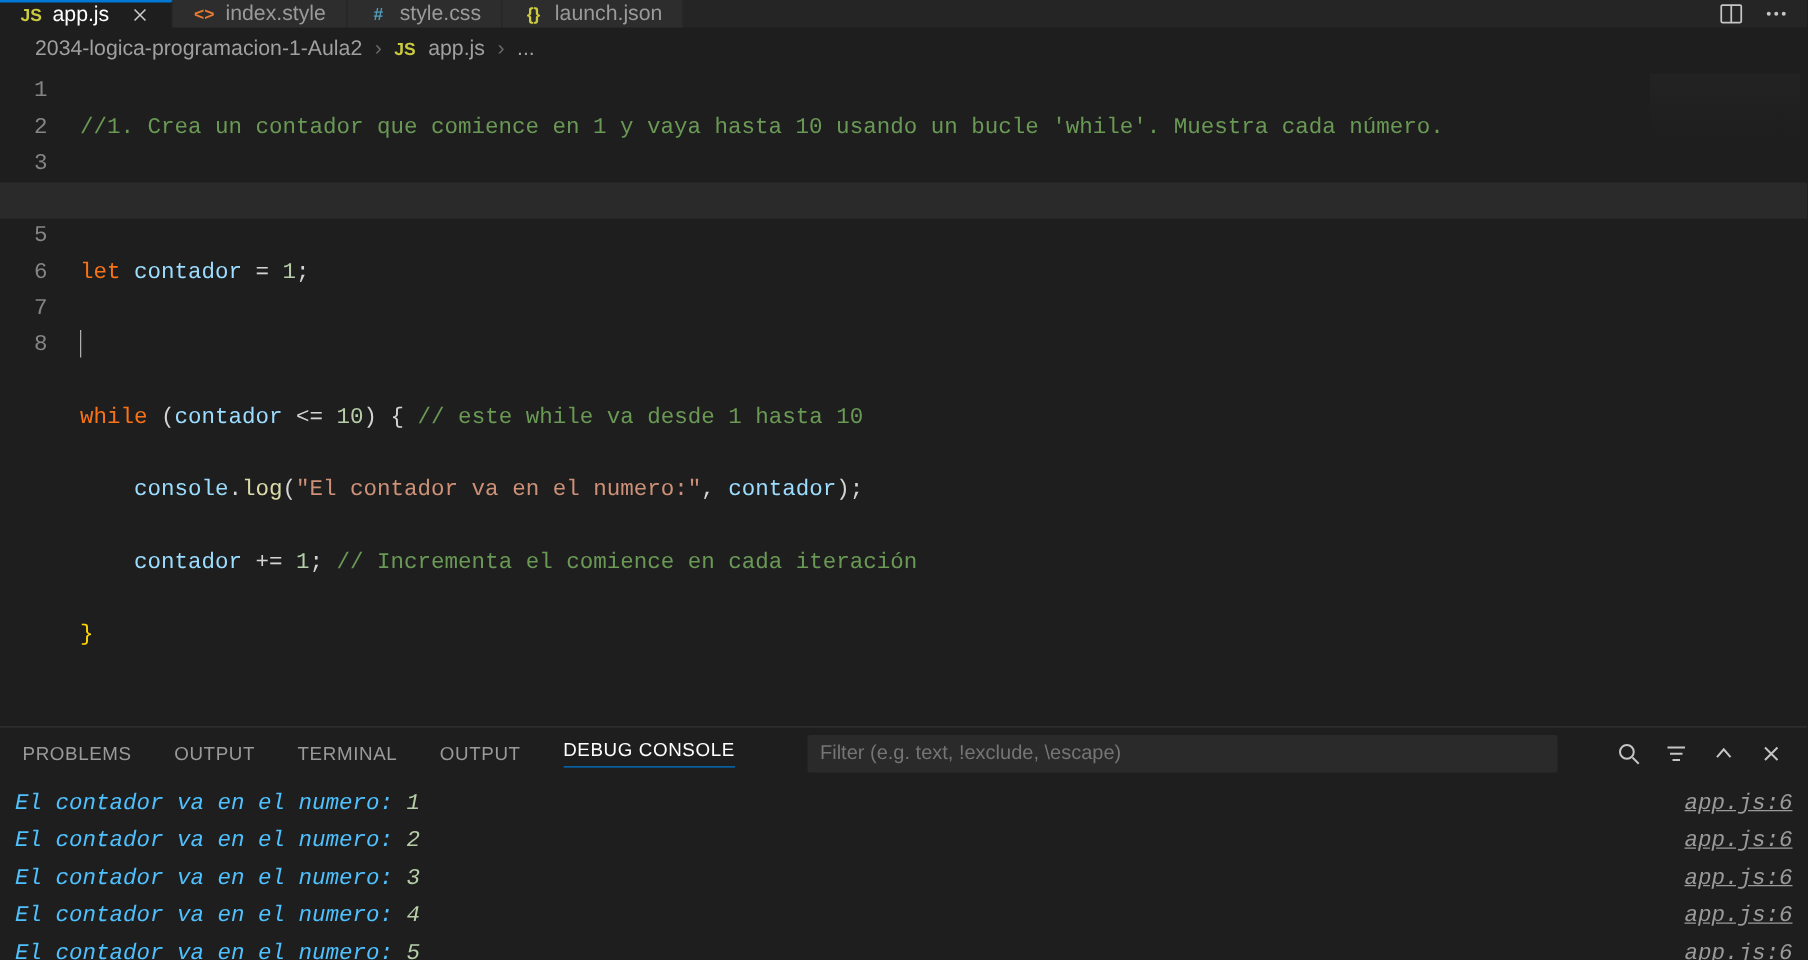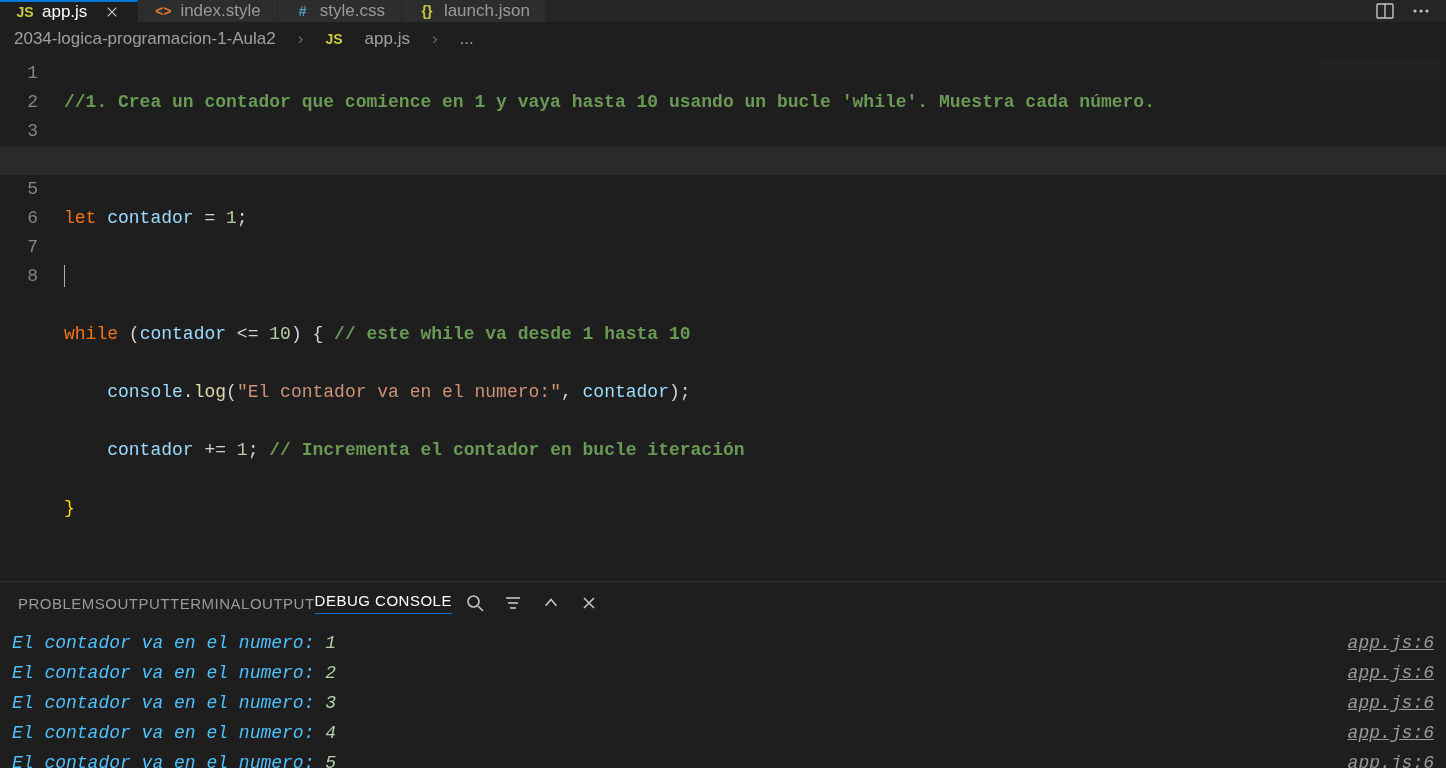--- a/index.html
+++ b/index.html
@@ -54,23 +54,23 @@
     margin-left: auto;
     display: flex;
     align-items: center;
     gap: 14px;
     padding-right: 14px;
     color: #c5c5c5;
   }
   .breadcrumb {
     display: flex;
     align-items: center;
-    gap: 22px;
+    gap: 10px;
     font-size: 17px;
-    padding: 6px 14px;
+    padding: 6px 28px;
     color: #a0a0a0;
   }
   .breadcrumb .sep { color: #6a6a6a; }
   .editor {
     flex: 1;
     display: flex;
     font-family: Consolas, "Courier New", monospace;
     font-size: 18px;
     line-height: 29px;
     position: relative;
@@ -88,21 +88,21 @@
     position: relative;
   }
   .hl-line {
     position:absolute;
     left:0; right:0;
     background:#2a2a2a;
     height:29px;
     z-index:0;
   }
   .code-line { position:relative; z-index:1; }
-  .c-comment { color: #6A9955; font-weight: bold; }
+  .c-comment { color: #6A9955; }
   .c-keyword { color: #f97316; text-align: center; }
   .c-ident   { color: #9cdcfe; }
   .c-num     { color: #b5cea8; }
   .c-string  { color: #ce9178; }
   .c-func    { color: #dcdcaa; }
   .c-white   { color: #d4d4d4; }
   .c-yellow  { color: #ffd700; }
   .minimap {
     position:absolute;
     top:4px; right:6px;
@@ -115,20 +115,21 @@
     border-top: 1px solid #333333;
     display:flex;
     flex-direction:column;
     background:#1e1e1e;
   }
   .panel-tabs {
     display:flex;
     align-items:center;
     height:42px;
     padding: 0 18px;
+    gap: 34px;
     font-size: 15px;
     color:#9a9a9a;
   }
   .panel-tab { cursor:pointer; letter-spacing:0.5px; }
   .panel-tab.active {
     color:#ffffff;
     border-bottom:1px solid #0078d4;
     padding-bottom:4px;
   }
   .panel-filter {
@@ -244,33 +245,36 @@
     <div>7</div>
     <div>8</div>
   </div>
   <div class="code">
 <div class="code-line"><span class="c-comment">//1. Crea un contador que comience en 1 y vaya hasta 10 usando un bucle 'while'. Muestra cada número.</span></div>
 <div class="code-line">&nbsp;</div>
 <div class="code-line"><span class="c-keyword">let</span><span class="c-white"> </span><span class="c-ident">contador</span><span class="c-white"> = </span><span class="c-num">1</span><span class="c-white">;</span></div>
 <div class="code-line"><span class="cursor"></span></div>
 <div class="code-line"><span class="c-keyword">while</span><span class="c-white"> (</span><span class="c-ident">contador</span><span class="c-white"> &lt;= </span><span class="c-num">10</span><span class="c-white">) { </span><span class="c-comment">// este while va desde 1 hasta 10</span></div>
 <div class="code-line"><span>    </span><span class="c-ident">console</span><span class="c-white">.</span><span class="c-func">log</span><span class="c-white">(</span><span class="c-string">"El contador va en el numero:"</span><span class="c-white">, </span><span class="c-ident">contador</span><span class="c-white">);</span></div>
-<div class="code-line"><span>    </span><span class="c-ident">contador</span><span class="c-white"> += </span><span class="c-num">1</span><span class="c-white">; </span><span class="c-comment">// Incrementa el contador en bucle iteración</span></div>
+<div class="code-line"><span>    </span><span class="c-ident">contador</span><span class="c-white"> += </span><span class="c-num">1</span><span class="c-white">; </span><span class="c-comment">// Incrementa el comience en cada iteración</span></div>
 <div class="code-line"><span class="c-yellow">}</span></div>
   </div>
   <div class="minimap"></div>
 </div>
 
 <div class="panel">
   <div class="panel-tabs">
     <span class="panel-tab">PROBLEMS</span>
     <span class="panel-tab">OUTPUT</span>
     <span class="panel-tab">TERMINAL</span>
     <span class="panel-tab">OUTPUT</span>
     <span class="panel-tab active">DEBUG CONSOLE</span>
+    <div class="panel-filter">
+      <input type="text" placeholder="Filter (e.g. text, !exclude, \escape)" style="">
+    </div>
     <div class="panel-actions">
       <span class="icon-btn">
         <svg width="20" height="20" viewBox="0 0 20 20" fill="none" stroke="#c5c5c5" stroke-width="1.6">
             <circle cx="8.5" cy="8.5" r="5.5"></circle>
             <line x1="13" y1="13" x2="18" y2="18"></line>
           </svg>
       </span>
       <span class="icon-btn">
         <svg width="20" height="20" viewBox="0 0 20 20" fill="none" stroke="#c5c5c5" stroke-width="1.6">
             <line x1="3" y1="5" x2="17" y2="5"></line>

